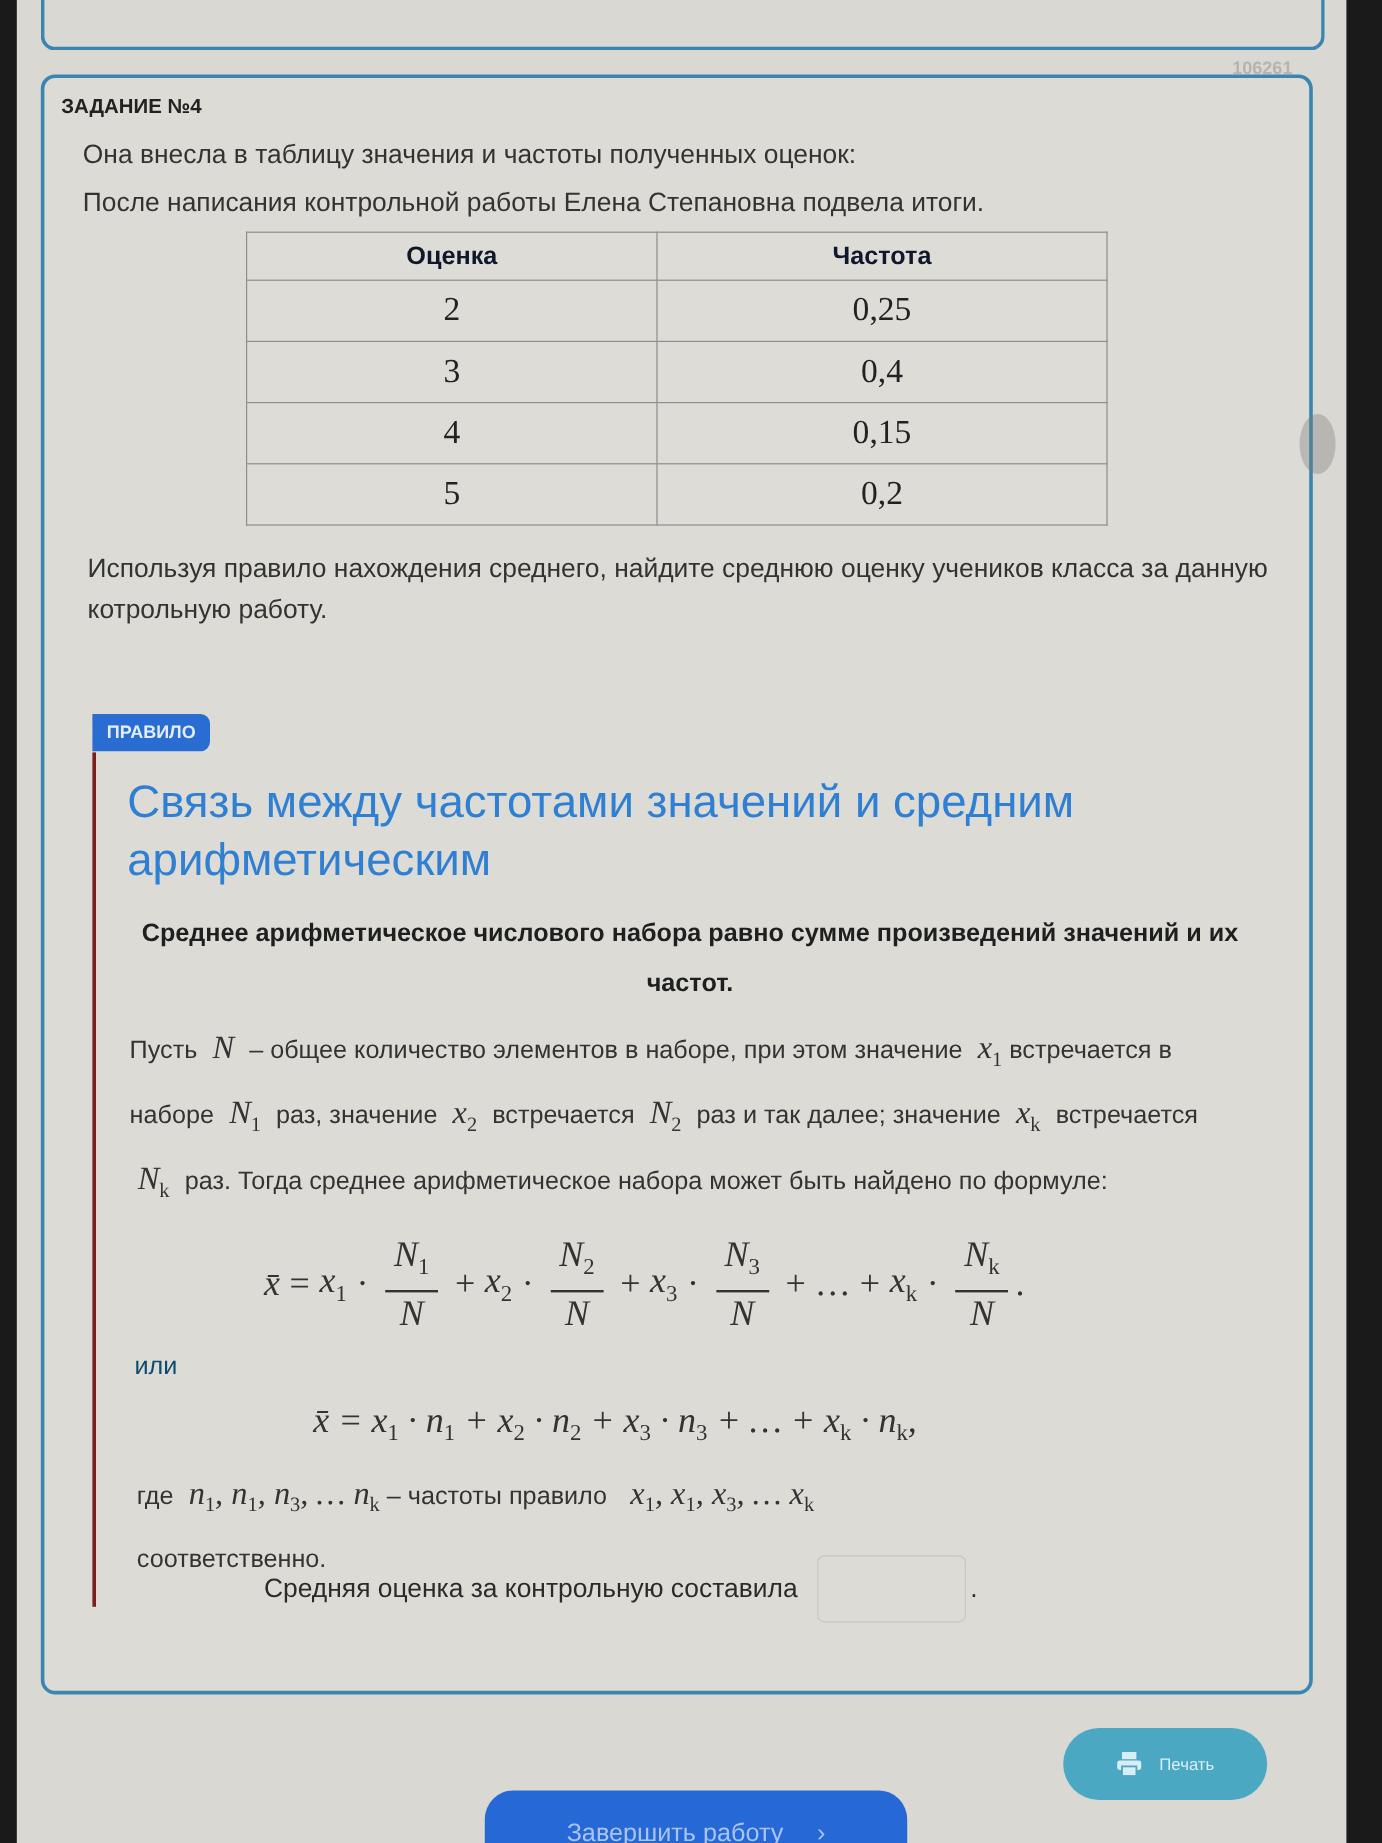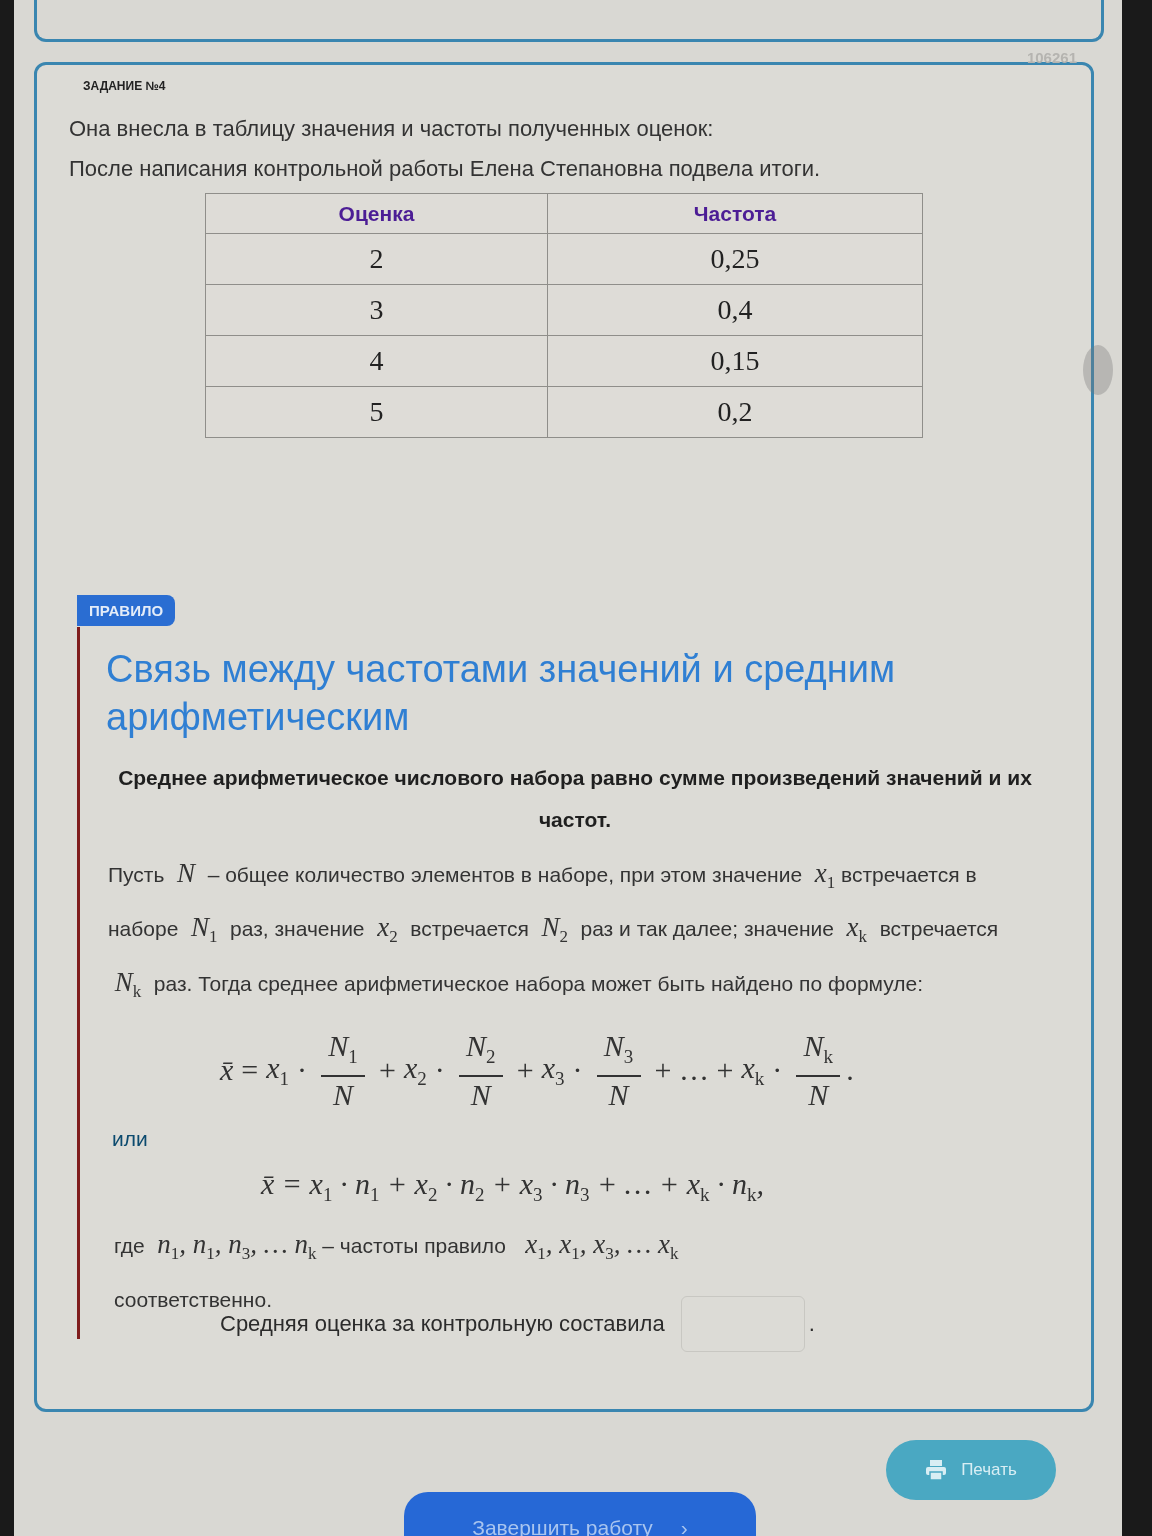--- a/index.html
+++ b/index.html
@@ -22,35 +22,35 @@
     position: absolute; left: 20px; top: 62px; width: 1060px; height: 1350px;
     border: 3px solid #3a86b0; border-radius: 12px;
     background: #dcdbd6;
   }
   .task-id {
     position: absolute; right: 14px; top: -16px;
     font-size: 15px; font-weight: bold; color: #b5b4b0;
   }
   .task-title {
     position: absolute; left: 14px; top: 14px;
-    font-size: 12px; font-weight: bold; color: #222; margin-left: 32px;
+    font-size: 17px; font-weight: bold; color: #222;
   }
   .intro {
     position: absolute; left: 32px; top: 44px; width: 960px;
     font-size: 22px; line-height: 40px; color: #333;
   }
   table.grades {
     position: absolute; left: 168px; top: 128px; width: 718px;
     border-collapse: collapse; background: #dedcd7;
   }
   table.grades th, table.grades td {
     border: 1px solid #8f8e8a; text-align: center;
   }
   table.grades th {
-    height: 40px; font-size: 21px; font-weight: bold; color: #4c1d95;
+    height: 40px; font-size: 21px; font-weight: bold; color: #0f172a;
   }
   table.grades td {
     height: 51px; font-size: 28px; font-family: "Liberation Serif", serif; color: #222;
   }
   table.grades td:first-child, table.grades th:first-child { width: 342px; }
   .question {
     position: absolute; left: 36px; top: 392px; width: 1000px;
     font-size: 22px; line-height: 34px; color: #333;
   }
   .rule-tag {
@@ -103,21 +103,21 @@
     display: flex; align-items: center; font-size: 22px; color: #2b2b2b;
   }
   .answer-input {
     width: 124px; height: 56px; margin-left: 16px; border: 1px solid #c8c7c2;
     border-radius: 6px; background: #dcdbd6; font-size: 22px; text-align: center;
   }
   .dot { margin-left: 4px; }
   .print-btn {
     position: absolute; left: 872px; top: 1440px; width: 170px; height: 60px;
     background: #4aa8c2; border-radius: 30px; color: #d8eef4;
-    display: flex; align-items: center; justify-content: center; font-size: 17px; gap: 14px;
+    display: flex; align-items: center; justify-content: center; font-size: 14px; gap: 14px;
   }
   .finish-btn {
     position: absolute; left: 390px; top: 1492px; width: 352px; height: 70px;
     background: #2668d6; border-radius: 24px; color: #a9c5ef;
     display: flex; align-items: flex-start; justify-content: center; padding-top: 24px;
     font-size: 21px; gap: 28px;
   }
   .side-handle {
     position: absolute; right: -22px; top: 280px; width: 30px; height: 50px;
     border-radius: 50%; background: rgba(120,120,120,0.35);
@@ -156,20 +156,21 @@
         <td>4</td>
         <td>0,15</td>
       </tr>
       <tr>
         <td>5</td>
         <td>0,2</td>
       </tr>
     </tbody>
       </table>
 
+    <div class="question">Используя правило нахождения среднего, найдите среднюю оценку учеников класса за данную котрольную работу.</div>
 
     <div class="rule-tag">ПРАВИЛО</div>
 
     <div class="rule-box">
       <div class="rule-heading">Связь между частотами значений и средним арифметическим</div>
       <div class="rule-statement">Среднее арифметическое числового набора равно сумме произведений значений и их частот.</div>
 
       <div class="rule-text">
         <span>Пусть</span>
         <span class="m">&nbsp;N&nbsp;</span>

